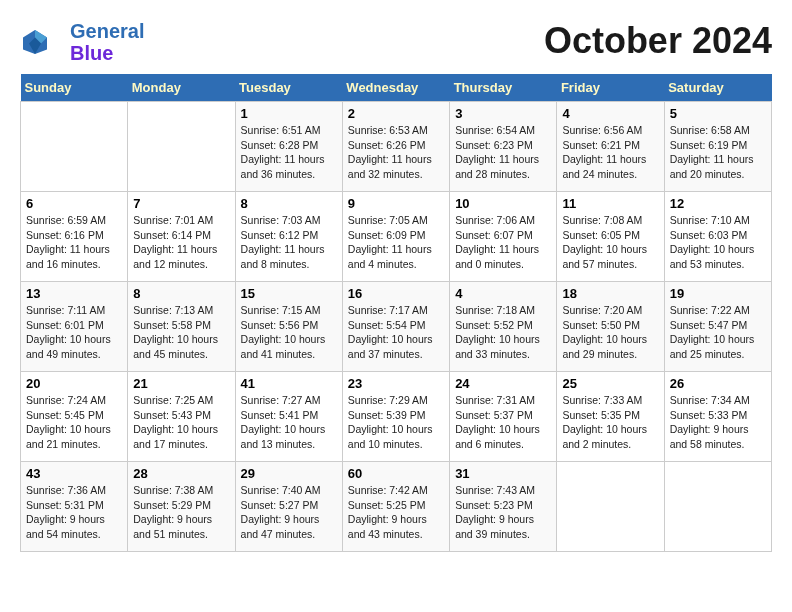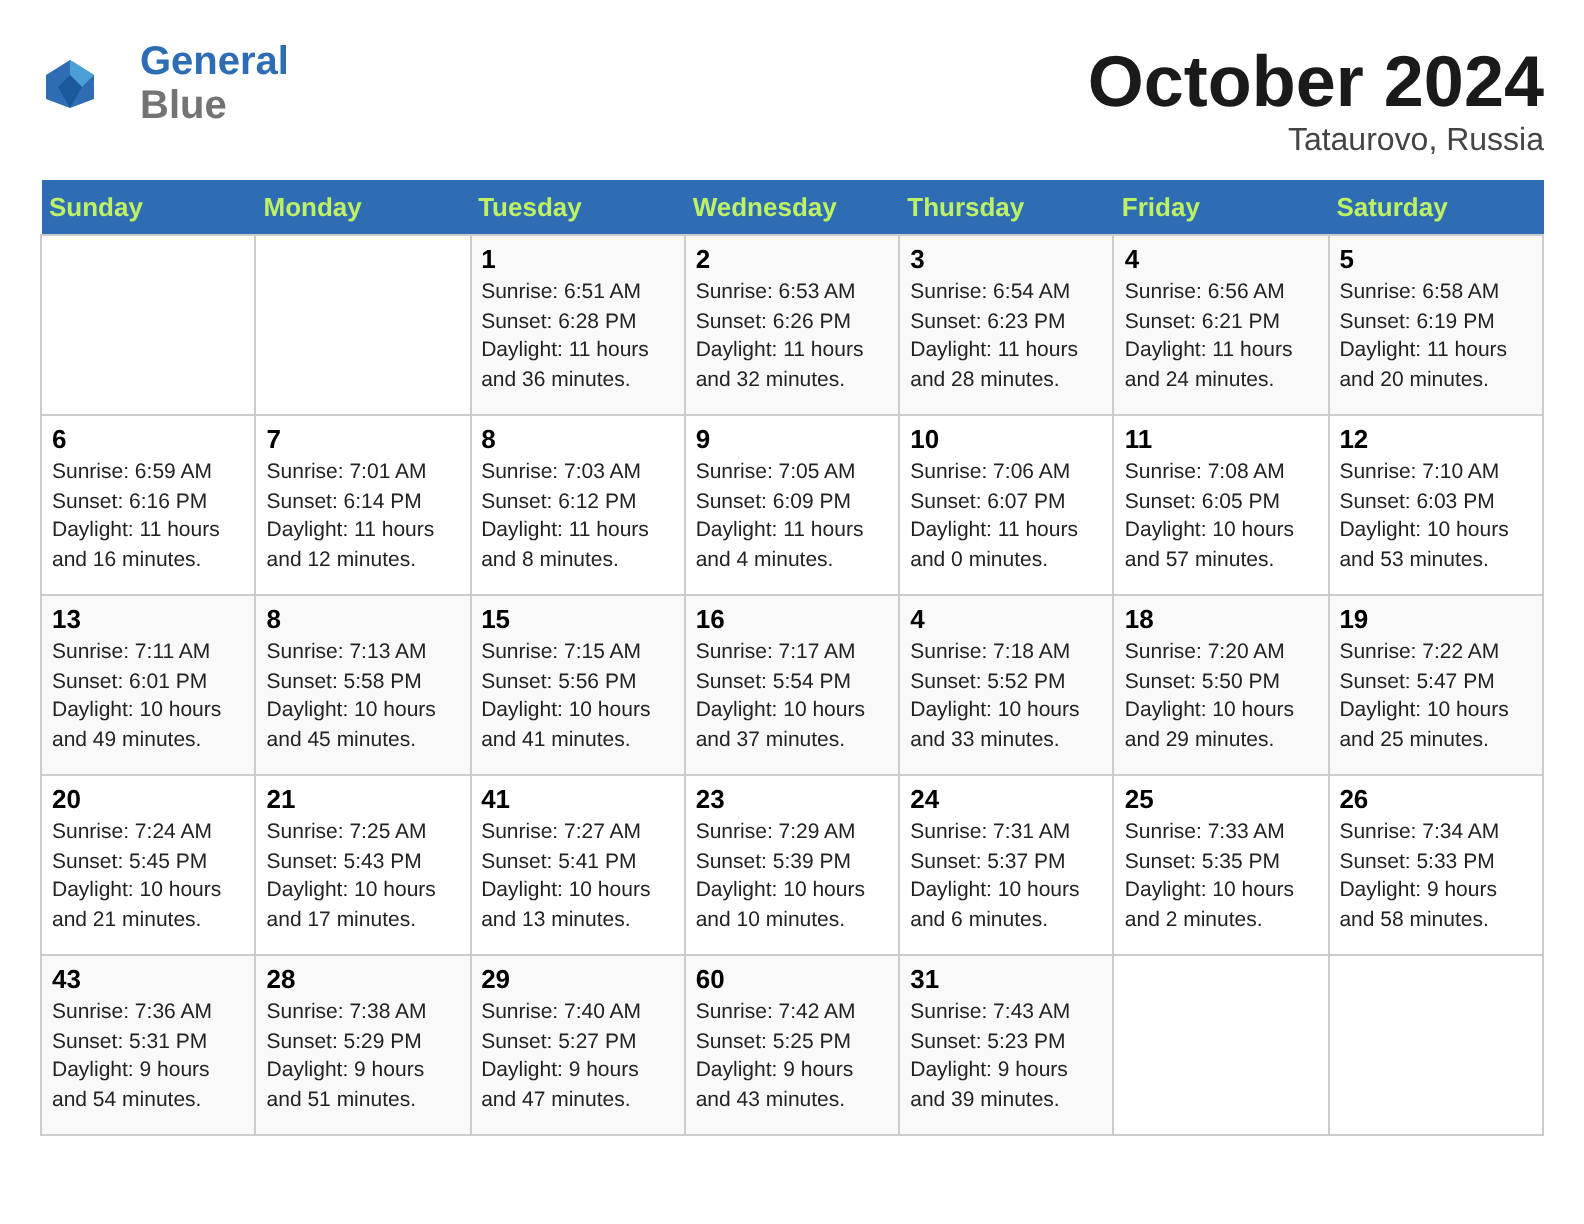--- a/index.html
+++ b/index.html
@@ -47,21 +47,21 @@
       font-size: 16px;
       color: #444;
     }
     table {
       width: 100%;
       border-collapse: collapse;
       font-size: 11px;
     }
     thead th {
       background-color: #2e6db4;
-      color: #bef264;
+      color: #fef9c3;
       padding: 6px 4px;
       text-align: left;
       font-size: 13px;
       font-weight: bold;
     }
     tbody td {
       border: 1px solid #ccc;
       vertical-align: top;
       padding: 4px 5px;
       height: 90px;
@@ -92,27 +92,26 @@
 <div class="header">
   <div class="logo">
     <svg class="logo-icon" viewBox="0 0 40 40">
       <polygon points="20,4 36,14 36,30 20,36 4,30 4,14" fill="#2e6db4"></polygon>
       <polygon points="20,4 36,14 28,22 20,14" fill="#4a9fd4"></polygon>
       <polygon points="20,14 28,22 20,36 12,22" fill="#1a5a9a"></polygon>
     </svg>
     <div>
       <div class="logo-text">
         <span>General</span><br>
-        <span style="color:#737373">Blue</span>
+        <span style="color:#6d28d9">Blue</span>
       </div>
     </div>
   </div>
   <div class="title-block">
     <div class="month-title">October 2024</div>
-    <div class="location">Tataurovo, Russia</div>
   </div>
 </div>
 
 <table>
   <thead>
     <tr>
     <th>Sunday</th>
         <th>Monday</th>
         <th>Tuesday</th>
         <th>Wednesday</th>

